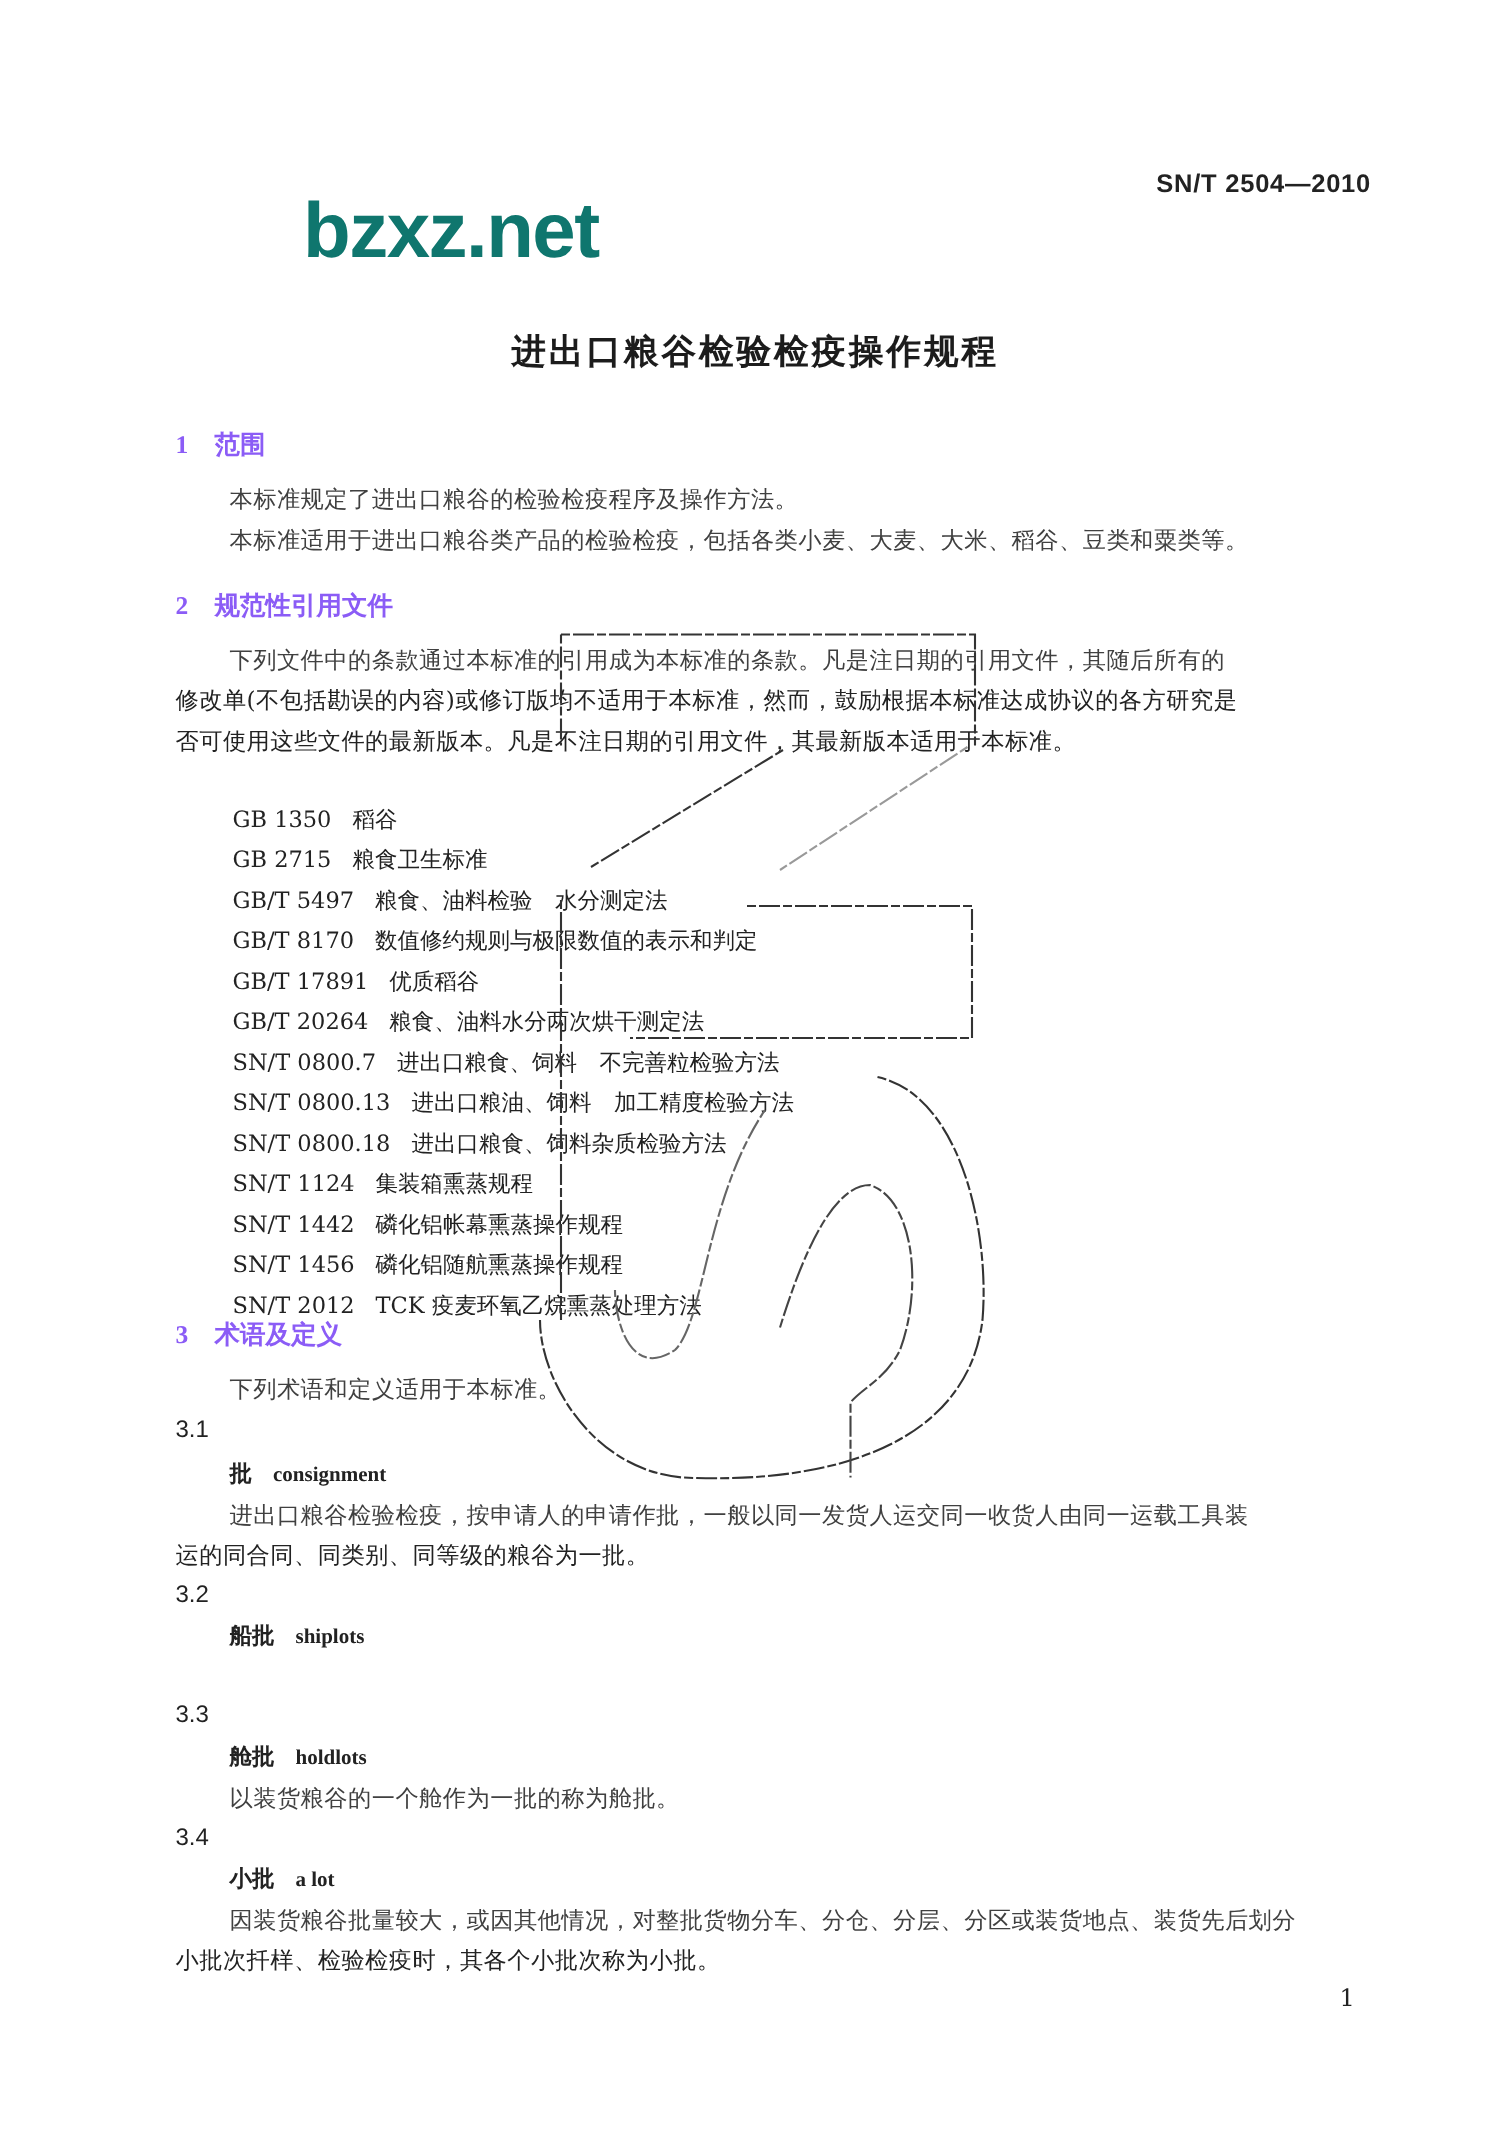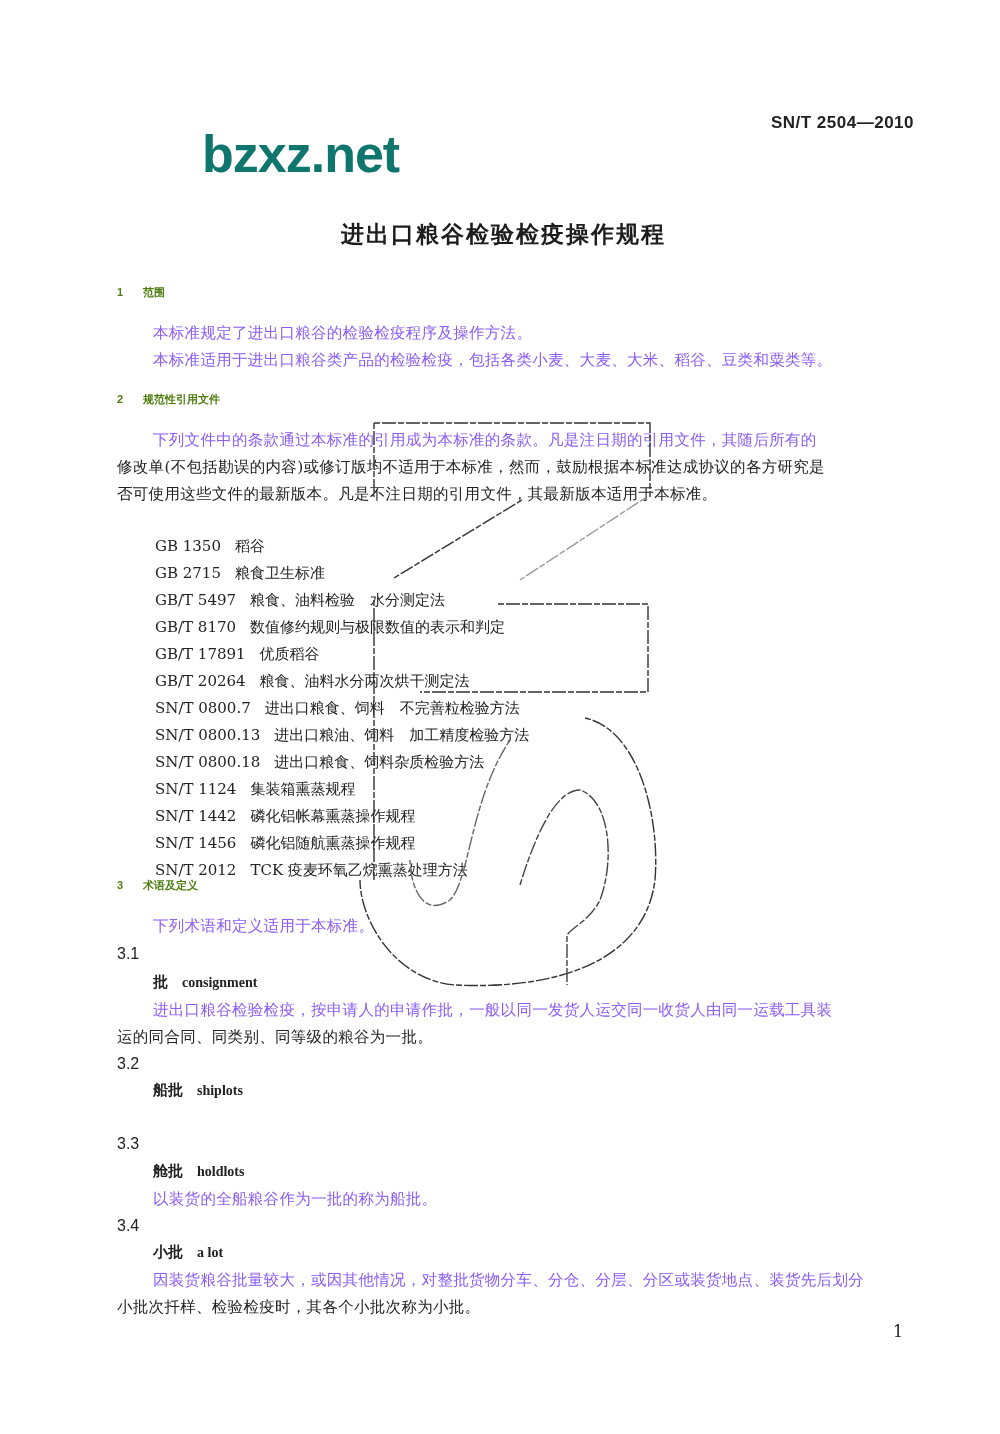--- a/index.html
+++ b/index.html
@@ -5,23 +5,23 @@
   html, body { margin: 0; padding: 0; }
   body {
     width: 1000px; height: 1434px; background: #ffffff; position: relative; overflow: hidden;
     font-family: "DejaVu Serif", "Liberation Serif", serif; color: #1a1a1a;
   }
   .page { position: absolute; left: 0; top: 0; width: 1000px; height: 1434px; }
   .abs { position: absolute; white-space: nowrap; }
   .std-code { right: 86px; top: 113px; font-family: "Liberation Sans", sans-serif; font-size: 17px; font-weight: bold; letter-spacing: 0.5px; color: #222; margin-left: 20px; }
   .watermark { left: 202px; top: 128px; font-family: "Liberation Sans", sans-serif; font-weight: bold; font-size: 52px; color: #0f766e; letter-spacing: -1px; line-height: 1; }
   .doc-title { left: 341px; top: 199px; font-family: "DejaVu Sans", sans-serif; font-weight: bold; font-size: 23px; letter-spacing: 2px; color: #1c1c1c; margin-top: 20px; }
-  .h1 { left: 117px; font-family: Liberation Sans, sans-serif; font-weight: bold; font-size: 11px; color: #4d7c0f; }
+  .h1 { left: 117px; font-family: Liberation Serif, serif; font-weight: bold; font-size: 17px; color: #8b5cf6; }
   .h1 .num { display: inline-block; width: 26px; }
-  .para { left: 153px; font-size: 15.5px; color: #8b5cf6; letter-spacing: 0.3px; }
+  .para { left: 153px; font-size: 15.5px; color: #404040; letter-spacing: 0.3px; }
   .para-full { left: 117px; font-size: 15.5px; color: #222; letter-spacing: 0.3px; }
   .ref { left: 155px; font-size: 15px; color: #222; margin-top: 24px; }
   .ref .code { display: inline-block; }
   .ref .title { margin-left: 14px; }
   .clause { left: 117px; font-family: "Liberation Sans", sans-serif; font-size: 16px; color: #222; }
   .term { left: 153px; font-family: "DejaVu Sans", sans-serif; font-weight: bold; font-size: 15px; color: #222; }
   .term .en { font-family: "Liberation Serif", serif; font-weight: bold; margin-left: 14px; font-size: 14px; }
   .page-no { left: 893px; top: 1322px; font-size: 16px; color: #222; }
   .overlay { position: absolute; left: 0; top: 0; pointer-events: none; }
 </style>
@@ -69,21 +69,21 @@
   <div class="abs clause" style="top:945px">3.1</div>
   <div class="abs term" style="top:973px"><span>批</span><span class="en">consignment</span></div>
   <div class="abs para" style="top:1000px">进出口粮谷检验检疫，按申请人的申请作批，一般以同一发货人运交同一收货人由同一运载工具装</div>
   <div class="abs para-full" style="top:1027px">运的同合同、同类别、同等级的粮谷为一批。</div>
 
   <div class="abs clause" style="top:1055px">3.2</div>
   <div class="abs term" style="top:1081px"><span>船批</span><span class="en">shiplots</span></div>
 
   <div class="abs clause" style="top:1135px">3.3</div>
   <div class="abs term" style="top:1162px"><span>舱批</span><span class="en">holdlots</span></div>
-  <div class="abs para" style="top:1189px">以装货的全船粮谷作为一批的称为船批。</div>
+  <div class="abs para" style="top:1189px">以装货粮谷的一个舱作为一批的称为舱批。</div>
 
   <div class="abs clause" style="top:1217px">3.4</div>
   <div class="abs term" style="top:1243px"><span>小批</span><span class="en">a lot</span></div>
   <div class="abs para-full" style="top:1297px">小批次扦样、检验检疫时，其各个小批次称为小批。</div>
   <div class="abs para" style="top:1270px">因装货粮谷批量较大，或因其他情况，对整批货物分车、分仓、分层、分区或装货地点、装货先后划分</div>
 
   <div class="abs page-no">1</div>
 
   <svg class="overlay" width="1000" height="1434">
     <g fill="none" stroke="#333" stroke-width="1.4" stroke-dasharray="6 2 14 2">

